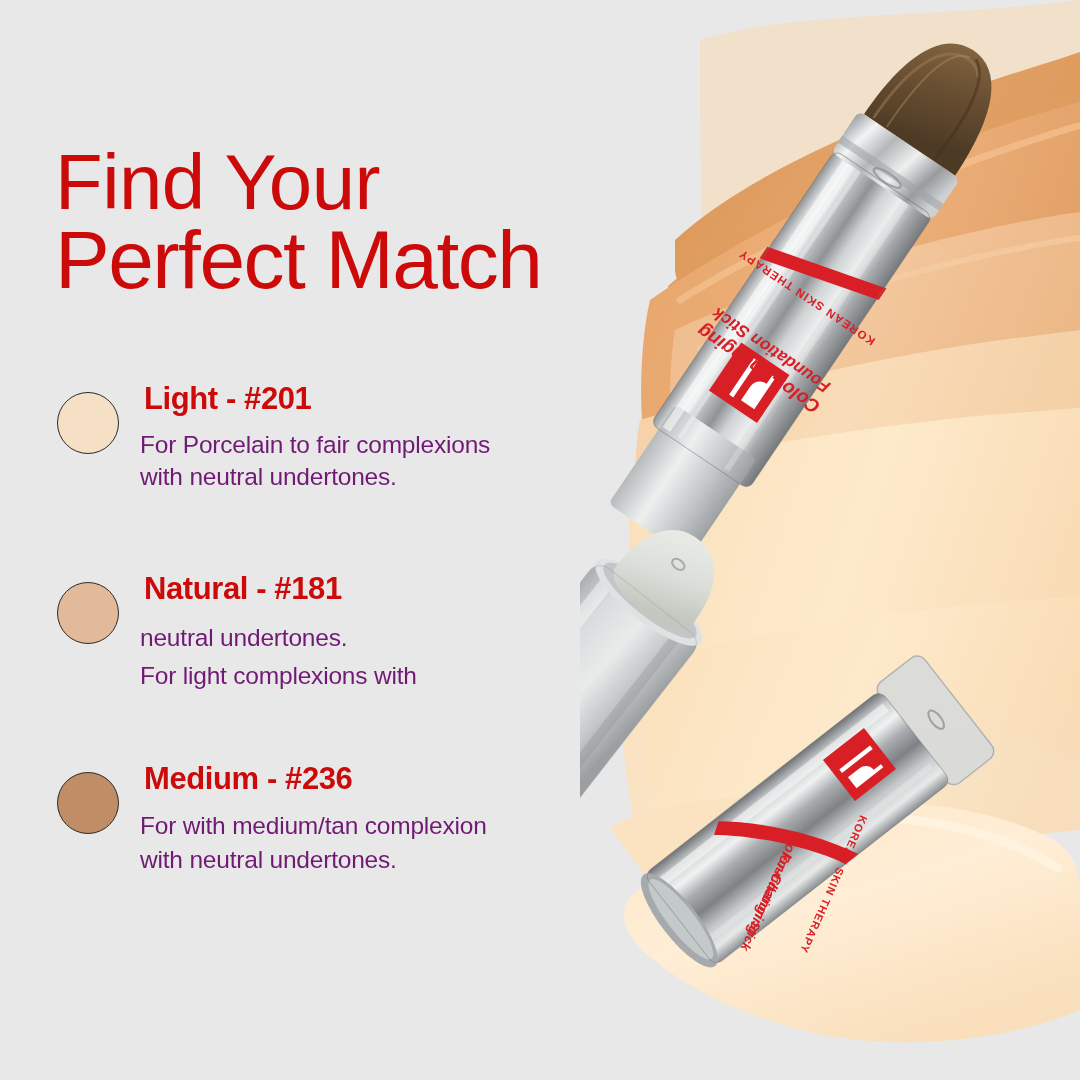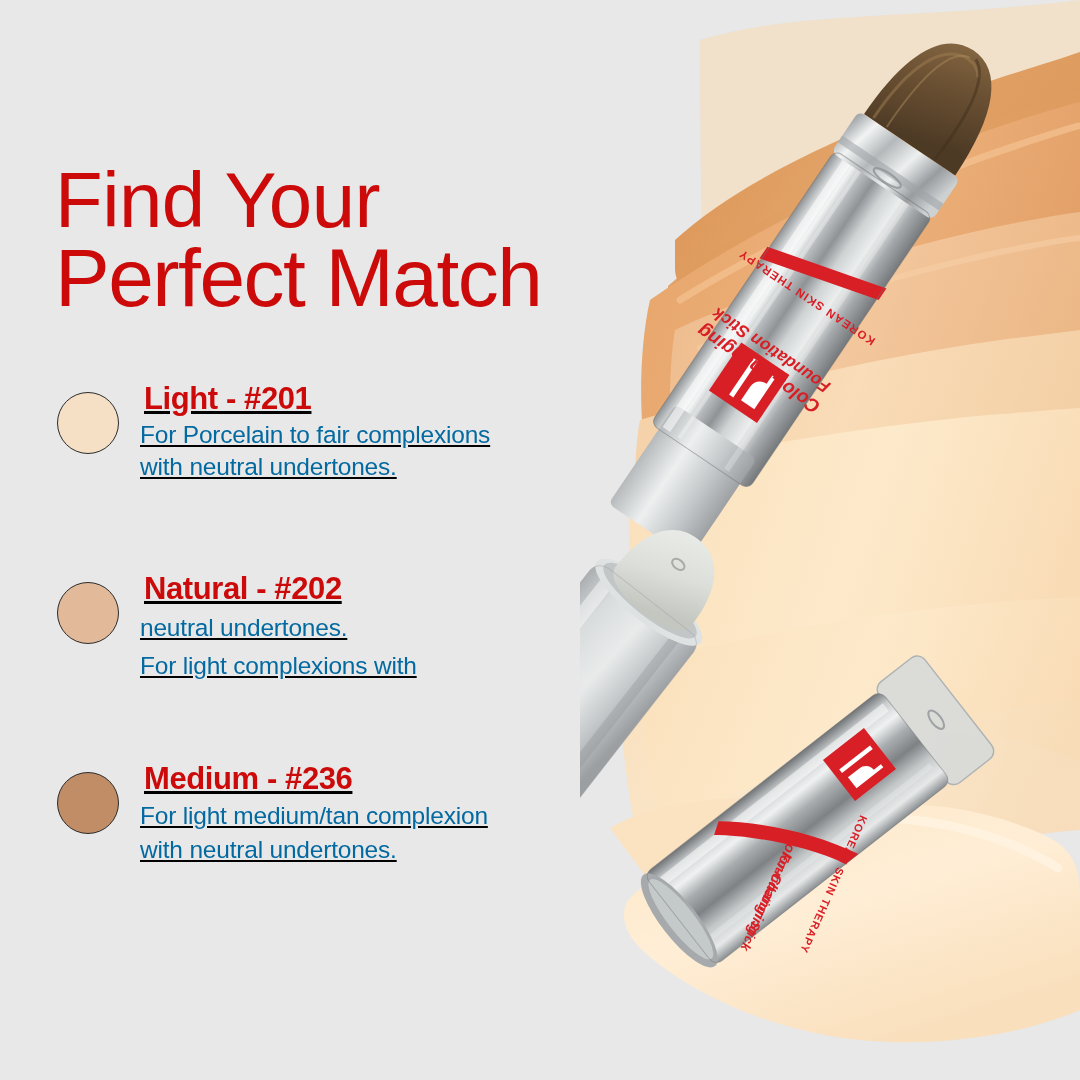--- a/index.html
+++ b/index.html
@@ -12,41 +12,41 @@
   }
 
   #stage { position:absolute; inset:0; width:1080px; height:1080px; overflow:hidden; }
 
   
   .scene { position:absolute; right:0; top:0; width:500px; height:1080px; overflow:hidden; }
   .scene svg { display:block; width:500px; height:1080px; }
 
   
   .headline {
-    position:absolute; left:55px; top:162px; width:600px;
+    position:absolute; left:55px; top:144px; width:600px;
     color:#cc0a0a; line-height:0.98; letter-spacing:-0.5px;
   }
   .headline .l1 { font-size:78px; font-weight:500; display:block; }
   .headline .l2 { font-size:82px; font-weight:400; display:block; margin-top:0; letter-spacing:-1.5px; }
 
   .shades { position:absolute; left:0; top:382px; width:620px; }
   .shade { position:relative; min-height:190px; }
   .swatch-dot {
     position:absolute; left:57px; top:10px;
     width:62px; height:62px; border-radius:50%;
     border:1.6px solid #2b2b2b;
   }
-  .shade-copy { position:absolute; left:140px; top:0; width:470px;text-decoration:underline; }
+  .shade-copy { position:absolute; left:140px; top:0; width:470px; }
   .shade-name {
     color:#cc0a0a; font-size:31px; font-weight:800;
     letter-spacing:-0.4px; line-height:1.1; margin-left:4px;
   }
   .shade-desc {
-    color:#0369a1; font-size:24.5px; font-weight:400;
-    line-height:1.32; margin-top:3px; letter-spacing:-0.2px;
+    color:#701a75; font-size:24.5px; font-weight:400;
+    line-height:1.32; margin-top:13px; letter-spacing:-0.2px;
   }
   .shade.s2 .shade-desc { line-height:1.55; }
   .shade.s3 .shade-desc { line-height:1.40; }
 </style>
 </head>
 <body style="background: rgb(232, 232, 232);">
 
 <div id="stage">
 
   <div class="scene">
@@ -278,33 +278,33 @@
         <div class="shade-desc">
           <div>For Porcelain to fair complexions</div>
           <div>with neutral undertones.</div>
         </div>
       </div>
     </div>
 
     <div class="shade s2">
       <div class="swatch-dot" style="background:#e2ba9a"></div>
       <div class="shade-copy">
-        <div class="shade-name">Natural - #202</div>
+        <div class="shade-name">Natural - #181</div>
         <div class="shade-desc">
           <div>neutral undertones.</div>
           <div>For light complexions with</div>
         </div>
       </div>
     </div>
 
     <div class="shade s3">
       <div class="swatch-dot" style="background:#c08d67"></div>
       <div class="shade-copy">
         <div class="shade-name">Medium - #236</div>
         <div class="shade-desc">
-          <div>For light medium/tan complexion</div>
+          <div>For with medium/tan complexion</div>
           <div>with neutral undertones.</div>
         </div>
       </div>
     </div>
 
   </div>
 </div>
 
 </body></html>

